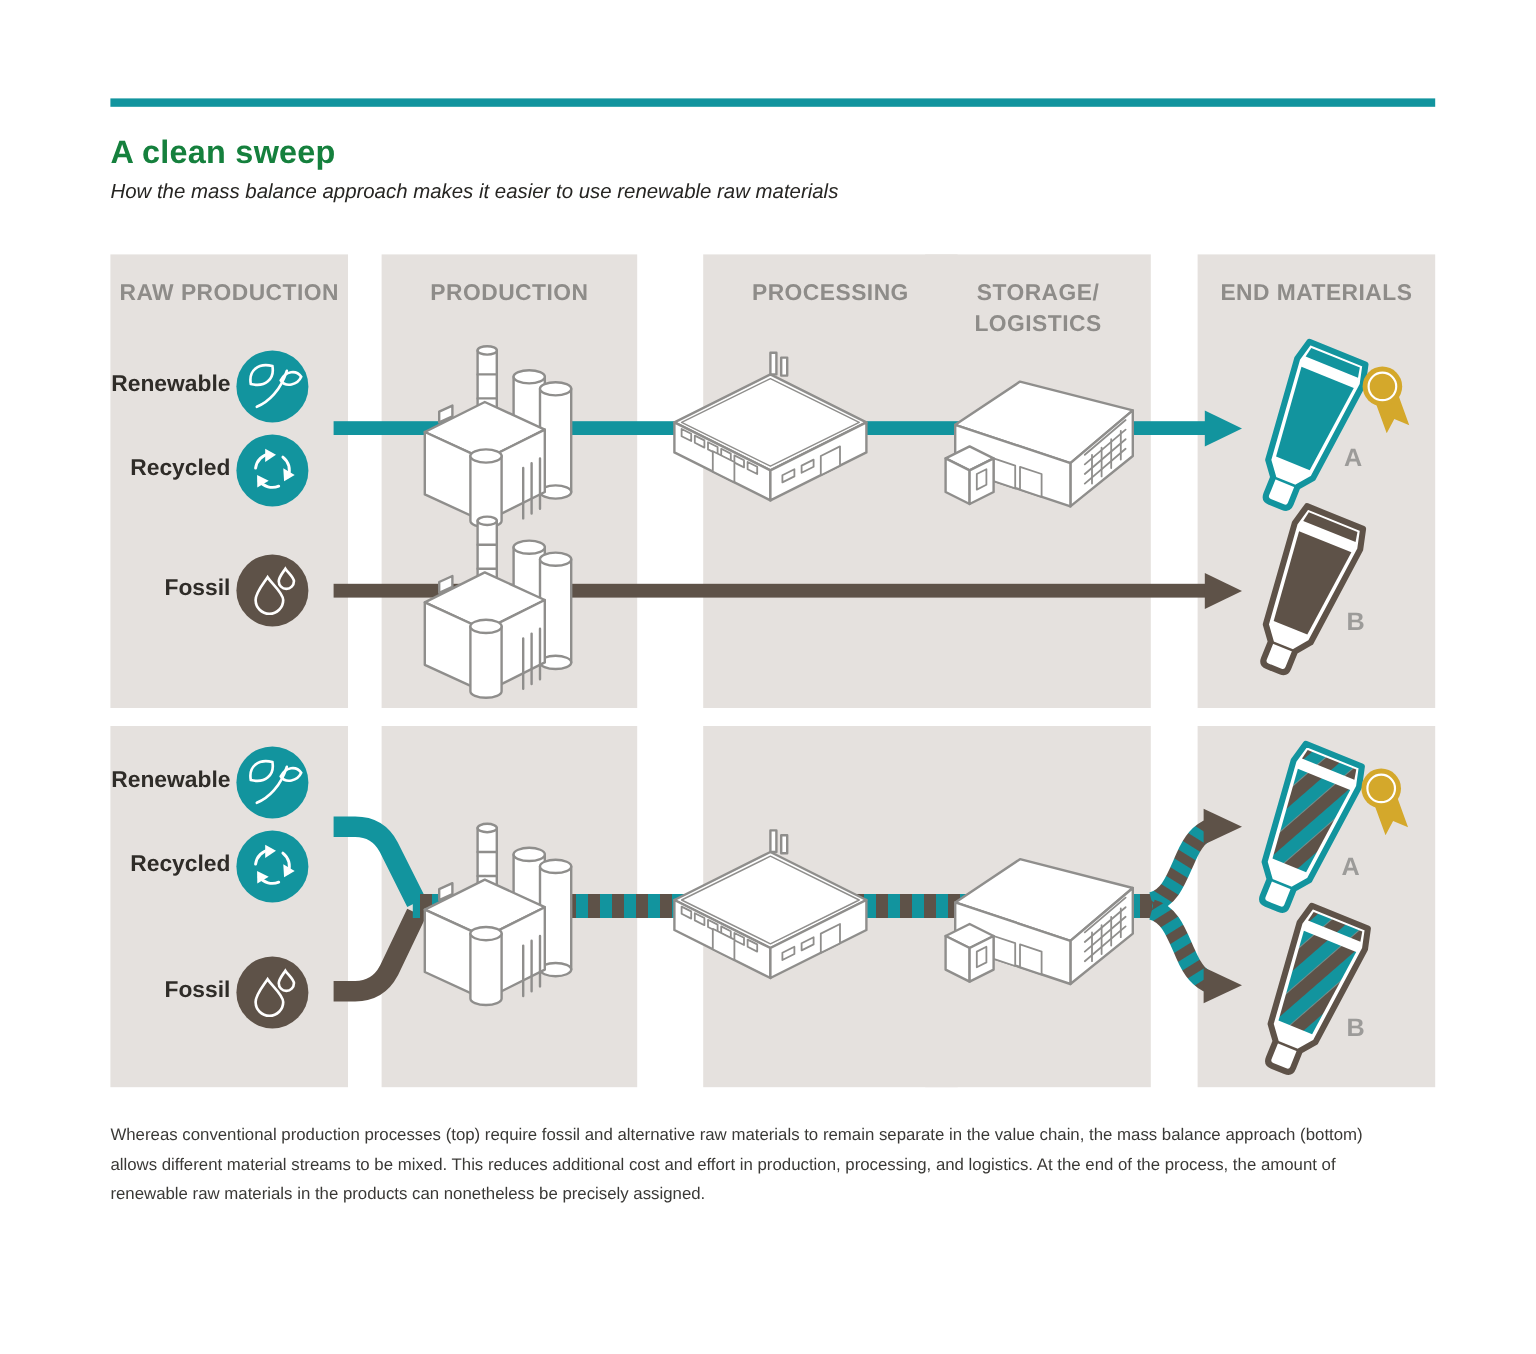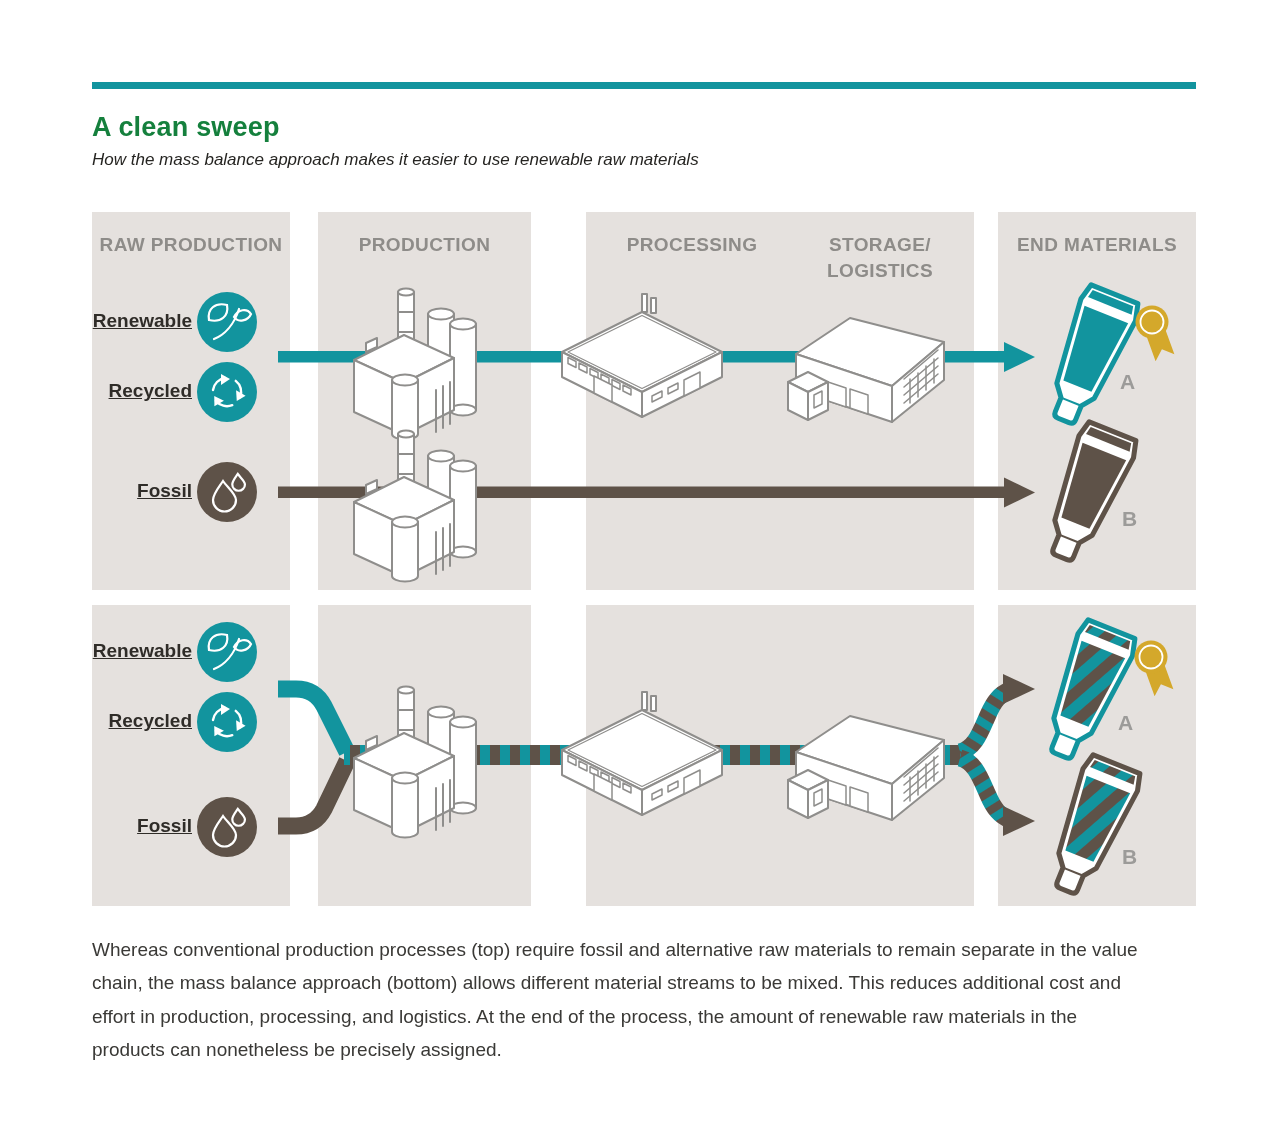--- a/index.html
+++ b/index.html
@@ -8,32 +8,32 @@
     font-family:"Liberation Sans", sans-serif;overflow:hidden;
   }
   .abs{position:absolute;}
   .rule{left:92px;top:82px;width:1104px;height:7px;background:#12949e;}
   .title{left:92px;top:112px;font-size:27px;font-weight:bold;color:#15803d;letter-spacing:0.2px;}
   .subtitle{left:92px;top:150px;font-size:17px;color:#262522;font-style:italic;}
   .panel{background:#e5e1de;z-index:1;}
   .p-top{top:212px;height:378px;}
   .p-bot{top:605px;height:301px;}
   .c1{left:92px;width:198px;} .c2{left:318px;width:213px;} .c3{left:545px;width:212px;margin-left:41px;}
-  .c4{left:771px;width:188px;margin-left:15px;} .c5{left:998px;width:198px;}
+  .c4{left:771px;width:188px;} .c5{left:998px;width:198px;}
   .col-header{
     top:232px;z-index:3;text-align:center;font-size:19px;font-weight:bold;
     color:#8e8c89;letter-spacing:0.4px;white-space:pre-line;line-height:1.35;
   }
   .mat-label{
     z-index:3;width:105px;left:87px;text-align:right;font-size:19px;
-    font-weight:bold;color:#2f2c28;text-decoration:underline;
+    font-weight:bold;color:#2f2c28;
   }
   .prod-label{z-index:3;font-size:21px;font-weight:bold;color:#9c9b99;}
   .caption{
-    left:92px;top:933px;width:1048px;font-size:19px;line-height:1.75;color:#3a3936;z-index:3;
+    left:92px;top:933px;width:1048px;font-size:14px;line-height:1.75;color:#3a3936;z-index:3;
   }
   svg.diagram{left:0;top:0;z-index:2;}
 </style>
 </head>
 <body>
 
 <div class="abs rule"></div>
 <div class="abs title">A clean sweep</div>
 <div class="abs subtitle">How the mass balance approach makes it easier to use renewable raw materials</div>
 

